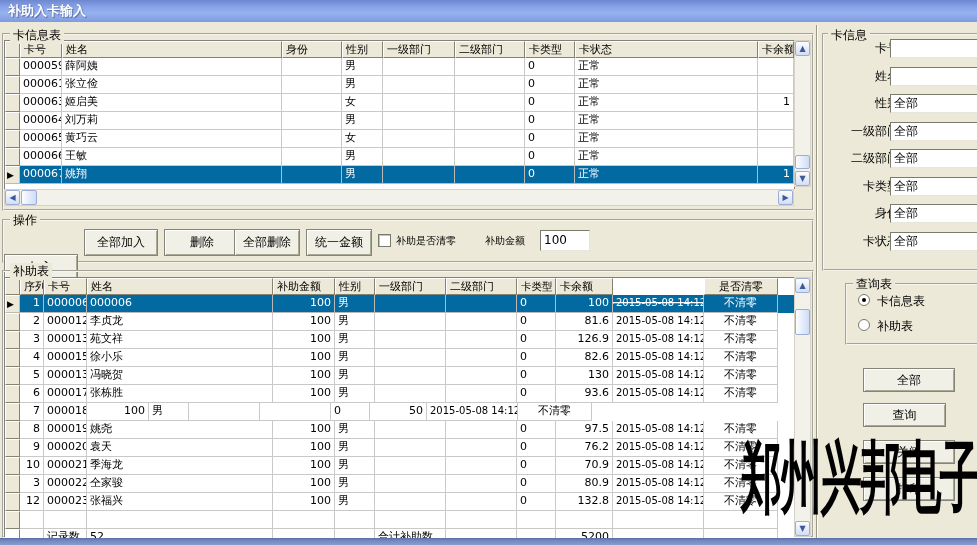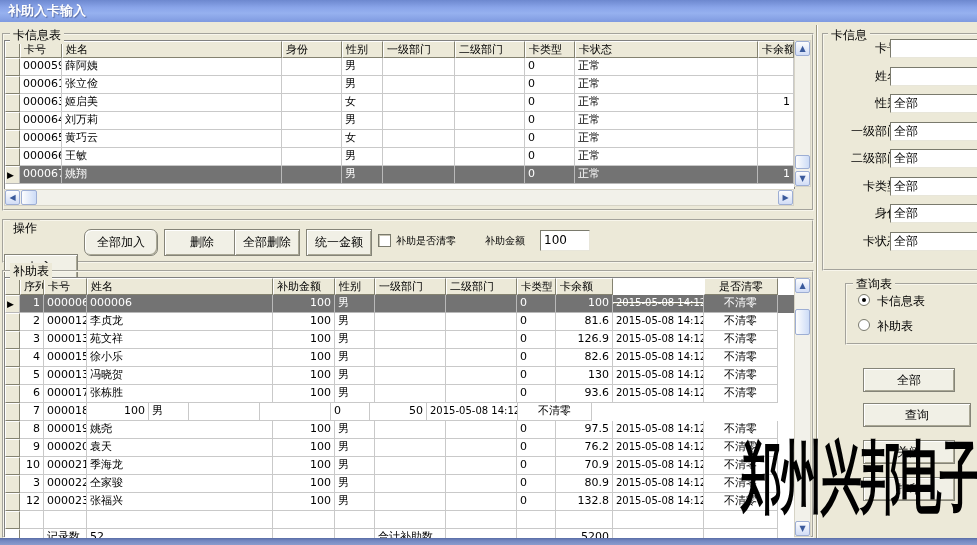--- a/index.html
+++ b/index.html
@@ -21,21 +21,21 @@
   .grid { position:absolute; background:#fff; border:1px solid #808080; }
   .trow { display:flex; height:18px; background:#fff; }
   .hrow { display:flex; height:17px; }
   .cell { height:100%; border-right:1px solid #c9c9c9; border-bottom:1px solid #c9c9c9;
           font-size:11px; line-height:16px; padding:0 3px; overflow:hidden; white-space:nowrap; }
   .hcell { background:#ece9d8; border-top:1px solid #fff; border-left:1px solid #fff;
            border-right:1px solid #848270; border-bottom:1px solid #848270;
            font-size:11px; line-height:15px; padding:0 3px; overflow:hidden; white-space:nowrap; }
   .ind { background:#ece9d8; border-top:1px solid #fff; border-left:1px solid #fff;
          border-right:1px solid #848270; border-bottom:1px solid #848270; padding:0 1px; }
-  .trow.selected { background:#737373; }
+  .trow.selected { background:#0369a1; }
   .trow.selected .cell { color:#fff; border-right-color:#b9b9b9; border-bottom-color:#b9b9b9; }
   .trow.selected .ind { color:#000; }
   .trow.selected .ind::after { content:"\25B6"; font-size:9px; line-height:16px; color:#000; }
   .num { text-align:right; }
 
   
   .cc0{width:15px}.cc1{width:42px}.cc2{width:220px}.cc3{width:60px}.cc4{width:41px}
   .cc5{width:72px}.cc6{width:70px}.cc7{width:50px}.cc8{width:183px}.cc9{width:36px}
   
   .sc0{width:15px}.sc1{width:24px}.sc2{width:43px}.sc3{width:186px}.sc4{width:62px}
@@ -220,24 +220,24 @@
     <div class="sbtn" style="left:0; bottom:0;">▼</div>
   </div>
 
   <div class="hscroll" style="left:4px; top:189px; width:790px;">
     <div class="sbtn" style="left:0; top:0;">◀</div>
     <div class="sthumb" style="left:16px; top:0; width:16px; height:15px;"></div>
     <div class="sbtn" style="right:0; top:0;">▶</div>
   </div>
 
   <div class="groupbox" style="left:2px; top:219px; width:812px; height:44px;"></div>
-  <span class="grouplabel" style="left:10px; top:212px;margin-top:8px;">操作</span>
+  <span class="grouplabel" style="left:10px; top:212px;">操作</span>
 
   <div class="btn" style="left:4px; top:229px; width:74px; height:27px; line-height:25px;margin-top:25px;">加入</div>
-  <div class="btn" style="left:84px; top:229px; width:74px; height:27px; line-height:25px;border-radius:7px;">全部加入</div>
+  <div class="btn" style="left:84px; top:229px; width:74px; height:27px; line-height:25px;">全部加入</div>
   <div class="btn" style="left:164px; top:229px; width:76px; height:27px; line-height:25px;">删除</div>
   <div class="btn" style="left:234px; top:229px; width:66px; height:27px; line-height:25px;">全部删除</div>
   <div class="btn" style="left:306px; top:229px; width:66px; height:27px; line-height:25px;">统一金额</div>
 
   <div class="checkbox" style="left:378px; top:234px;"></div>
   <span class="label cliplabel" style="left:396px; top:232px; width:79px;">补助是否清零</span>
   <span class="label" style="left:485px; top:232px;">补助金额</span>
   <div class="textbox" style="left:540px; top:230px; width:50px; height:21px; line-height:19px;">100</div>
 
   <div class="groupbox" style="left:2px; top:270px; width:812px; height:268px;"></div>
@@ -533,21 +533,21 @@
         <span class="radio-label">卡信息表</span>
       </div>
 
       <div class="radio-row">
         <span class="radio"></span>
         <span class="radio-label">补助表</span>
       </div>
     </div>
 
   <div class="btn" style="left:863px; top:368px; width:92px; height:24px; line-height:22px;">全部</div>
-  <div class="btn" style="left:863px; top:403px; width:108px; height:24px; line-height:22px;">查询</div>
+  <div class="btn" style="left:863px; top:403px; width:83px; height:24px; line-height:22px;">查询</div>
   <div class="btn" style="left:863px; top:477px; width:92px; height:24px; line-height:22px;">打印</div>
   <div class="btn" style="left:863px; top:440px; width:92px; height:24px; line-height:22px;">关闭</div>
 
   <div class="watermark">郑州兴邦电子</div>
 
   <div class="bottomstrip"></div>
 
 </div>
 
 </body></html>

